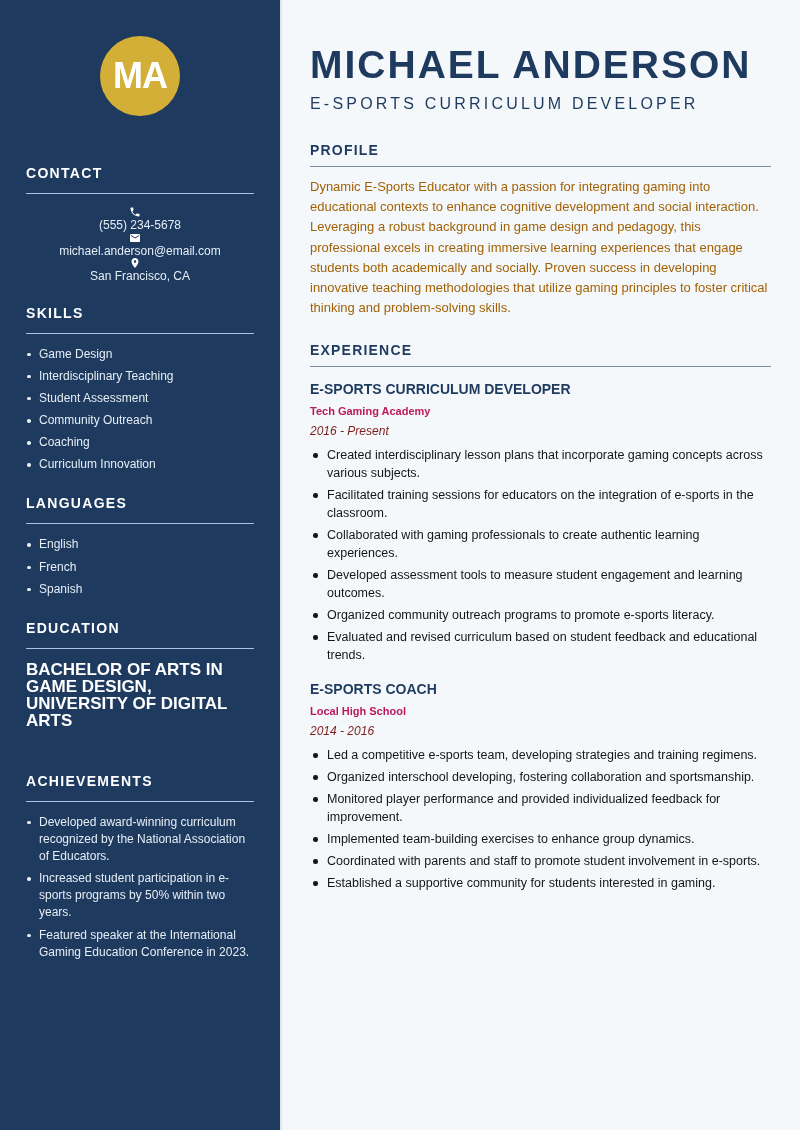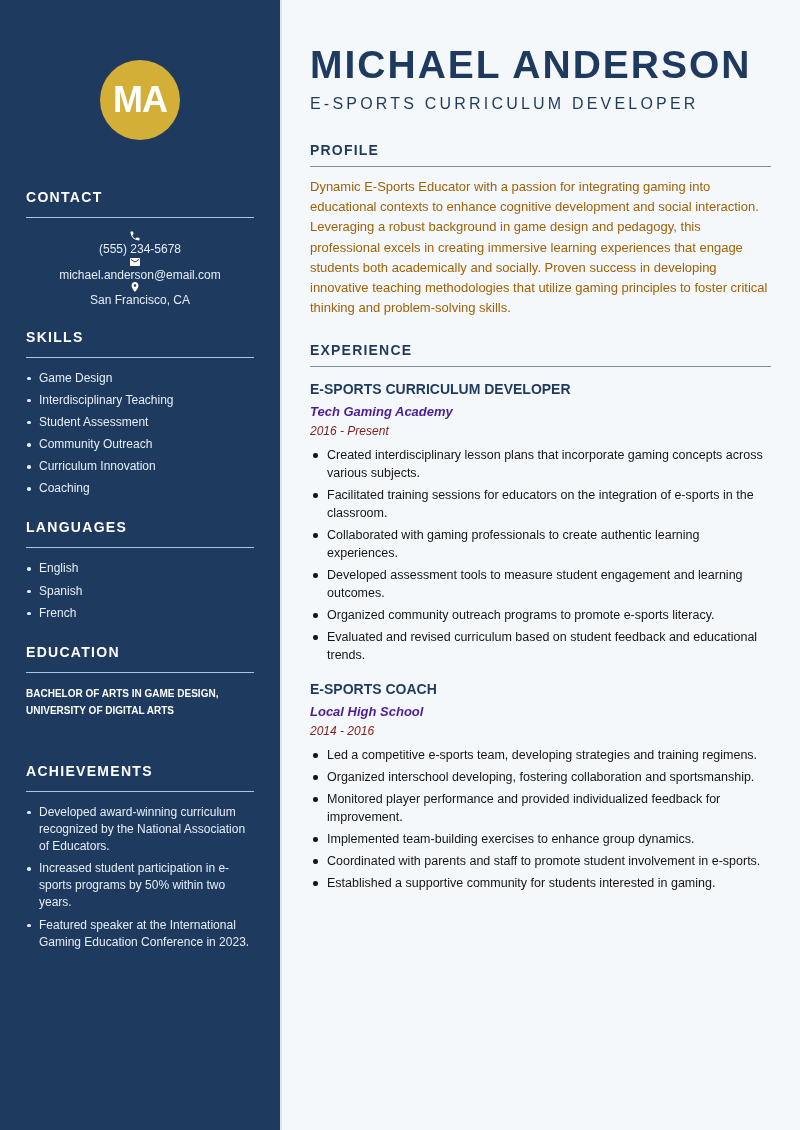--- a/index.html
+++ b/index.html
@@ -1,41 +1,41 @@
 <!DOCTYPE html>
 <html><head>
 <meta charset="utf-8">
 <style>
   * { margin: 0; padding: 0; box-sizing: border-box; }
   html, body { width: 800px; height: 1130px; overflow: hidden; }
   body { font-family: "Liberation Sans", "DejaVu Sans", sans-serif; background: #f5f8fa; position: relative; }
   .page { display: flex; width: 800px; height: 1130px; }
   .sidebar { width: 280px; height: 1130px; background: #1e3a5f; color: #ffffff; padding: 0 26px; position: relative; }
   .sidebar-edge { position: absolute; left: 280px; top: 0; width: 2px; height: 1130px; background: #dde6ee; }
-  .avatar-wrap { display: flex; justify-content: center; padding-top: 36px; height: 165px; margin-top: 24px; }
+  .avatar-wrap { display: flex; justify-content: center; padding-top: 36px; height: 165px; }
   .avatar { width: 80px; height: 80px; border-radius: 50%; background: #d4af37; display: flex; align-items: center; justify-content: center; font-weight: 700; font-size: 36px; color: #ffffff; letter-spacing: -1px; }
   .side-section { margin-bottom: 22px; }
   .side-heading { font-size: 14px; font-weight: 700; letter-spacing: 1.3px; color: #ffffff; padding-bottom: 12px; border-bottom: 1.5px solid #a9c3e0; margin-bottom: 12px; }
   .contact-row { display: flex; align-items: center; font-size: 12px; color: #e6edf5; height: 25.5px; flex-direction: column; }
   .contact-row .ic { width: 22px; display: inline-flex; align-items: center; }
   .contact-row svg { width: 12px; height: 12px; fill: #ffffff; }
   .side-list { list-style: none; }
   .side-list li { position: relative; padding-left: 13px; font-size: 12px; color: #e6edf5; line-height: 17px; margin-bottom: 5.2px; }
   .side-list li::before { content: ""; position: absolute; left: 1px; top: 7px; width: 3.5px; height: 3.5px; background: #e6edf5; border-radius: 50%; }
-  .edu-text { font-size: 10px; font-weight: 700; color: #ffffff; line-height: 17px; margin-top: 2px; }
+  .edu-text { font-size: 17px; font-weight: 700; color: #ffffff; line-height: 17px; margin-top: 2px; }
   .ach-list li { margin-bottom: 5.5px; }
 
   .main { flex: 1; padding: 42px 29px 0 30px; color: #111111; }
   .name { font-size: 39px; font-weight: 700; color: #1e3a5f; letter-spacing: 2px; line-height: 46px; }
   .title { font-size: 16px; color: #1e3a5f; letter-spacing: 3.2px; margin-top: 6px; line-height: 20px; }
   .main-heading { font-size: 14px; font-weight: 700; color: #1e3a5f; letter-spacing: 1.2px; margin-top: 28px; padding-bottom: 8px; border-bottom: 1.5px solid #7f8fa3; }
   .profile { font-size: 13px; line-height: 20.2px; color: #a16207; margin-top: 10px; }
   .job { margin-top: 13px; }
   .job-title { font-size: 14px; font-weight: 700; color: #1e3a5f; line-height: 18px; }
-  .job-company { font-size: 13px; font-weight: 700; color: #4c1d95; margin-top: 5px; line-height: 17px; font-style: italic; }
+  .job-company { font-size: 11px; font-weight: 700; color: #be185d; margin-top: 5px; line-height: 17px; }
   .job-dates { font-size: 12px; font-style: italic; color: #7f1d1d; margin-top: 3px; line-height: 16px; }
   .job-list { list-style: none; margin-top: 7px; }
   .job-list li { position: relative; padding-left: 17px; font-size: 12.5px; line-height: 18px; color: #151515; margin-bottom: 4px; }
   .job-list li::before { content: ""; position: absolute; left: 3px; top: 7px; width: 4.5px; height: 4.5px; border-radius: 50%; background: #151515; }
   .job + .job { margin-top: 16px; }
 </style>
 </head>
 <body>
 
 <div class="page">
@@ -72,31 +72,31 @@
       </div>
     </section>
 
     <section class="side-section">
       <h2 class="side-heading">SKILLS</h2>
       <ul class="side-list">
         <li>Game Design</li>
         <li>Interdisciplinary Teaching</li>
         <li>Student Assessment</li>
         <li>Community Outreach</li>
+        <li>Coaching</li>
         <li>Curriculum Innovation</li>
-        <li>Coaching</li>
       </ul>
     </section>
 
     <section class="side-section">
       <h2 class="side-heading">LANGUAGES</h2>
       <ul class="side-list">
         <li>English</li>
+        <li>French</li>
         <li>Spanish</li>
-        <li>French</li>
       </ul>
     </section>
 
     <section class="side-section" style="margin-bottom:44px;">
       <h2 class="side-heading">EDUCATION</h2>
       <div class="edu-text">BACHELOR OF ARTS IN GAME DESIGN, UNIVERSITY OF DIGITAL ARTS</div>
     </section>
 
     <section class="side-section">
       <h2 class="side-heading">ACHIEVEMENTS</h2>

